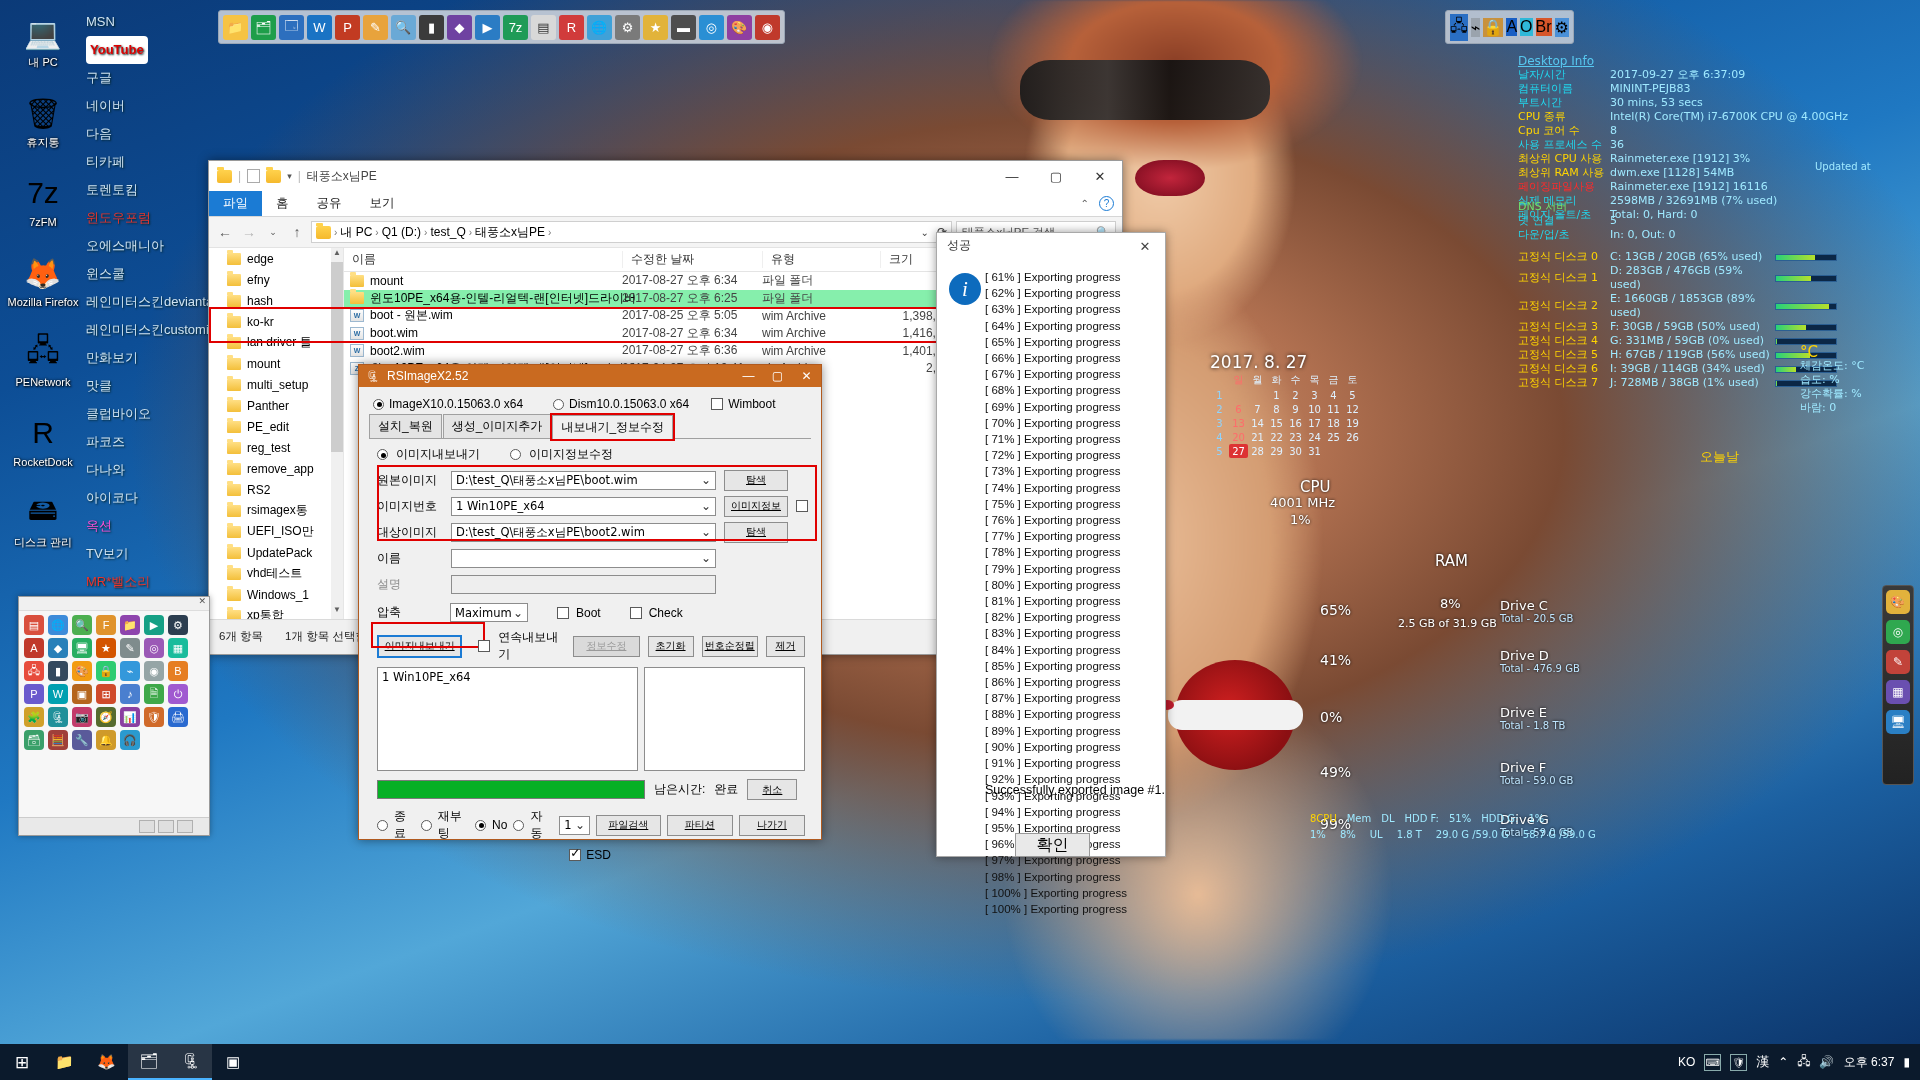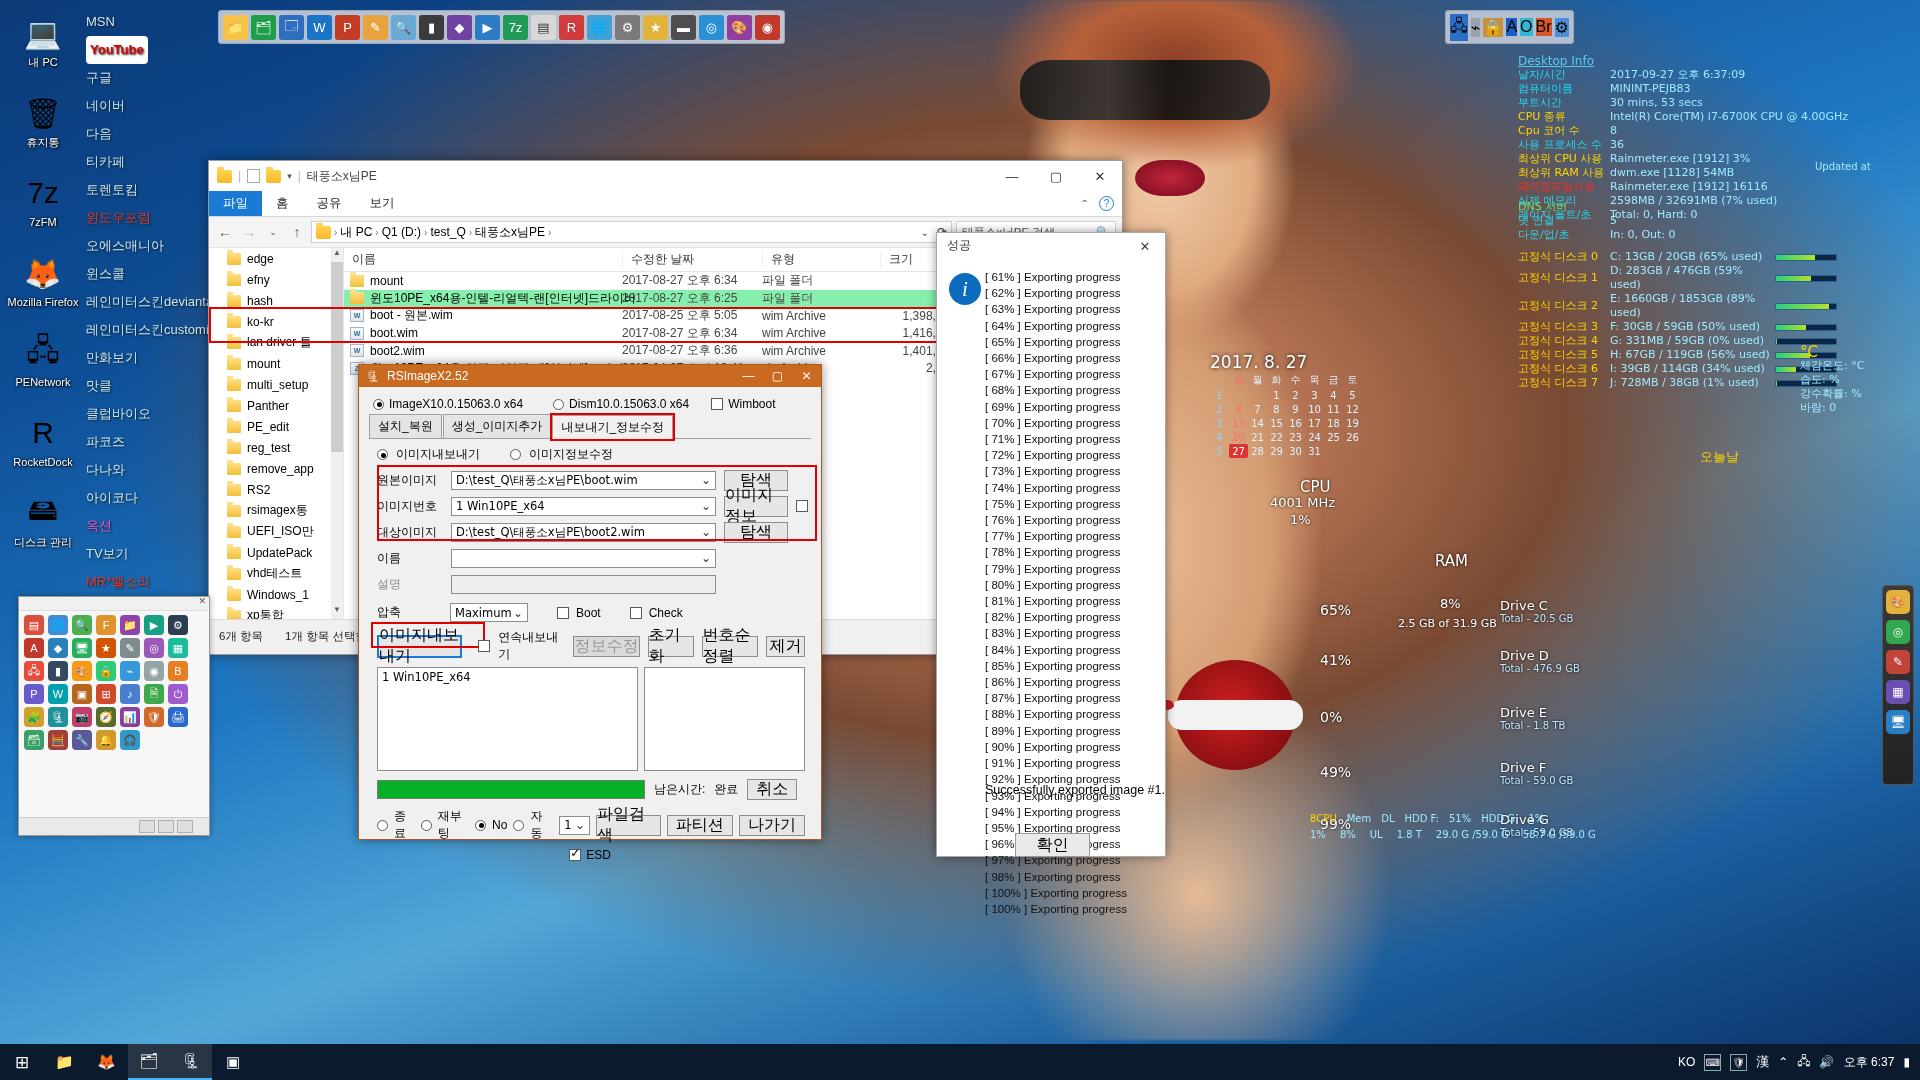--- a/index.html
+++ b/index.html
@@ -136,21 +136,21 @@
   .chk.on::after { content:"✓"; position:absolute; left:0; top:-4px; font-size:12px; color:#000;}
   .rsx-tabs { display:flex; align-items:flex-end; height:22px; border-bottom:1px solid #a0a0a0; margin:0 2px; position:relative;}
   .rsx-tab { padding:3px 8px 3px 8px; font-size:12px; border:1px solid #a0a0a0; border-bottom:none; background:#e4e4e4; margin-right:1px;}
   .rsx-tab.act { background:#f0f0f0; position:relative; top:1px;}
   .hl { outline:2px solid #e00000; }
   .rsx-mode { display:flex; align-items:center; gap:8px; padding:7px 8px 4px 10px; font-size:12px;}
   .frow { display:flex; align-items:center; height:26px; padding-left:10px; gap:8px;}
   .frow label { width:66px; font-size:12px;}
   .fin { height:19px; border:1px solid #8d8d8d; background:#fff; display:flex; align-items:center; padding:0 4px; font-size:11.5px; font-family:"DejaVu Sans",sans-serif;}
   .fin.cb::after { content:"⌄"; margin-left:auto; color:#333; font-size:12px;}
-  .btn { border:1px solid #8d8d8d; background:#e6e6e6; font-size:16px; display:flex; align-items:center; justify-content:center; height:21px;}
+  .btn { border:1px solid #8d8d8d; background:#e6e6e6; font-size:10px; display:flex; align-items:center; justify-content:center; height:21px;text-decoration:underline;}
   .btn.dis { color:#9a9a9a; background:#dadada;}
   .redbox { position:absolute; border:2px solid #e00000; pointer-events:none; }
   .rsx-lists { display:flex; gap:6px; padding:4px 8px 0 10px;}
   .lbx { border:1px solid #8d8d8d; background:#fff; font-size:11.5px; font-family:"DejaVu Sans",sans-serif; padding:2px 4px;}
   .prog { height:19px; background:#06b025; border:1px solid #7a7a7a;}
   .rsx-bot { display:flex; align-items:center; gap:7px; padding:6px 8px 0 10px; font-size:12px;}
   .rsx-bot2 { display:flex; align-items:center; gap:8px; padding:7px 8px 0 10px; font-size:12px;}
 
   
   #rdock { position:absolute; left:18px; top:596px; width:192px; height:240px; background:#f7f7f7; border:1px solid #9a9a9a; box-shadow:0 0 6px rgba(0,0,0,.35);}

